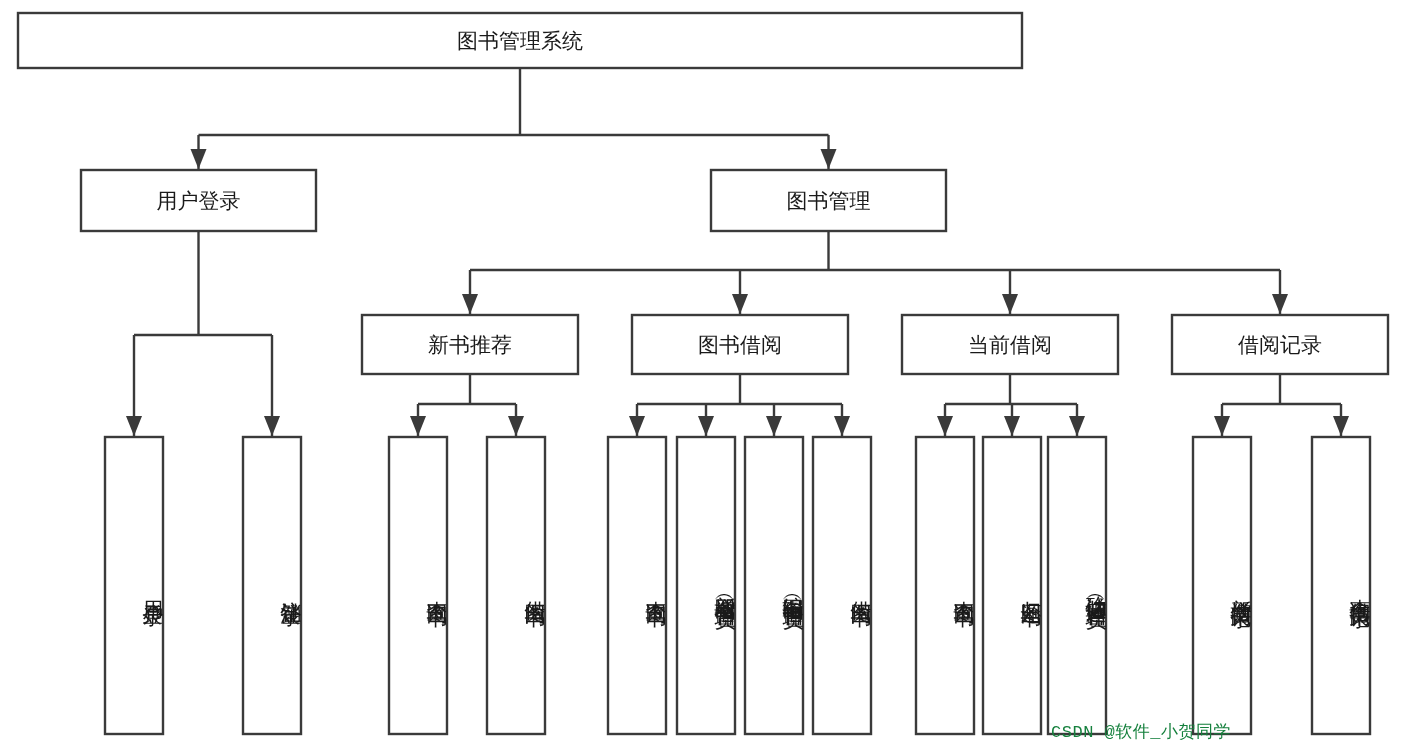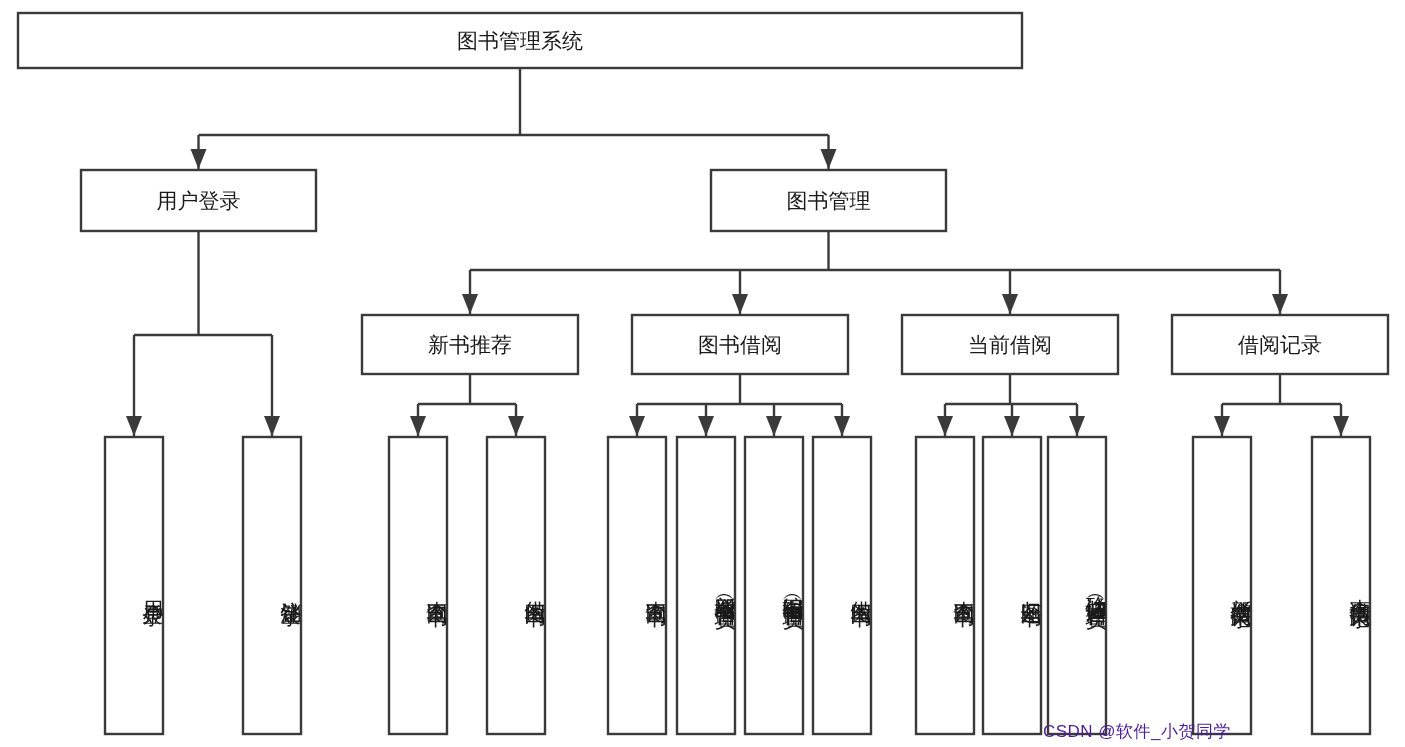--- a/index.html
+++ b/index.html
@@ -70,23 +70,23 @@
     white-space: nowrap;
     display: flex;
     align-items: flex-start;
     justify-content: center;
     pointer-events: none;
   }
   .watermark {
     position: absolute;
     right: 8px;
     bottom: 4px;
-    font-family: Liberation Sans, sans-serif;
+    font-family: Liberation Mono, monospace;
     font-size: 17px;
-    color: #4c1d95;
+    color: #15803d;
     letter-spacing: 0.5px;
     white-space: nowrap;
   }
 </style>
 </head>
 <body>
 
 <div id="diagram-root">
 
   <svg class="canvas" viewBox="0 0 1405 747">

